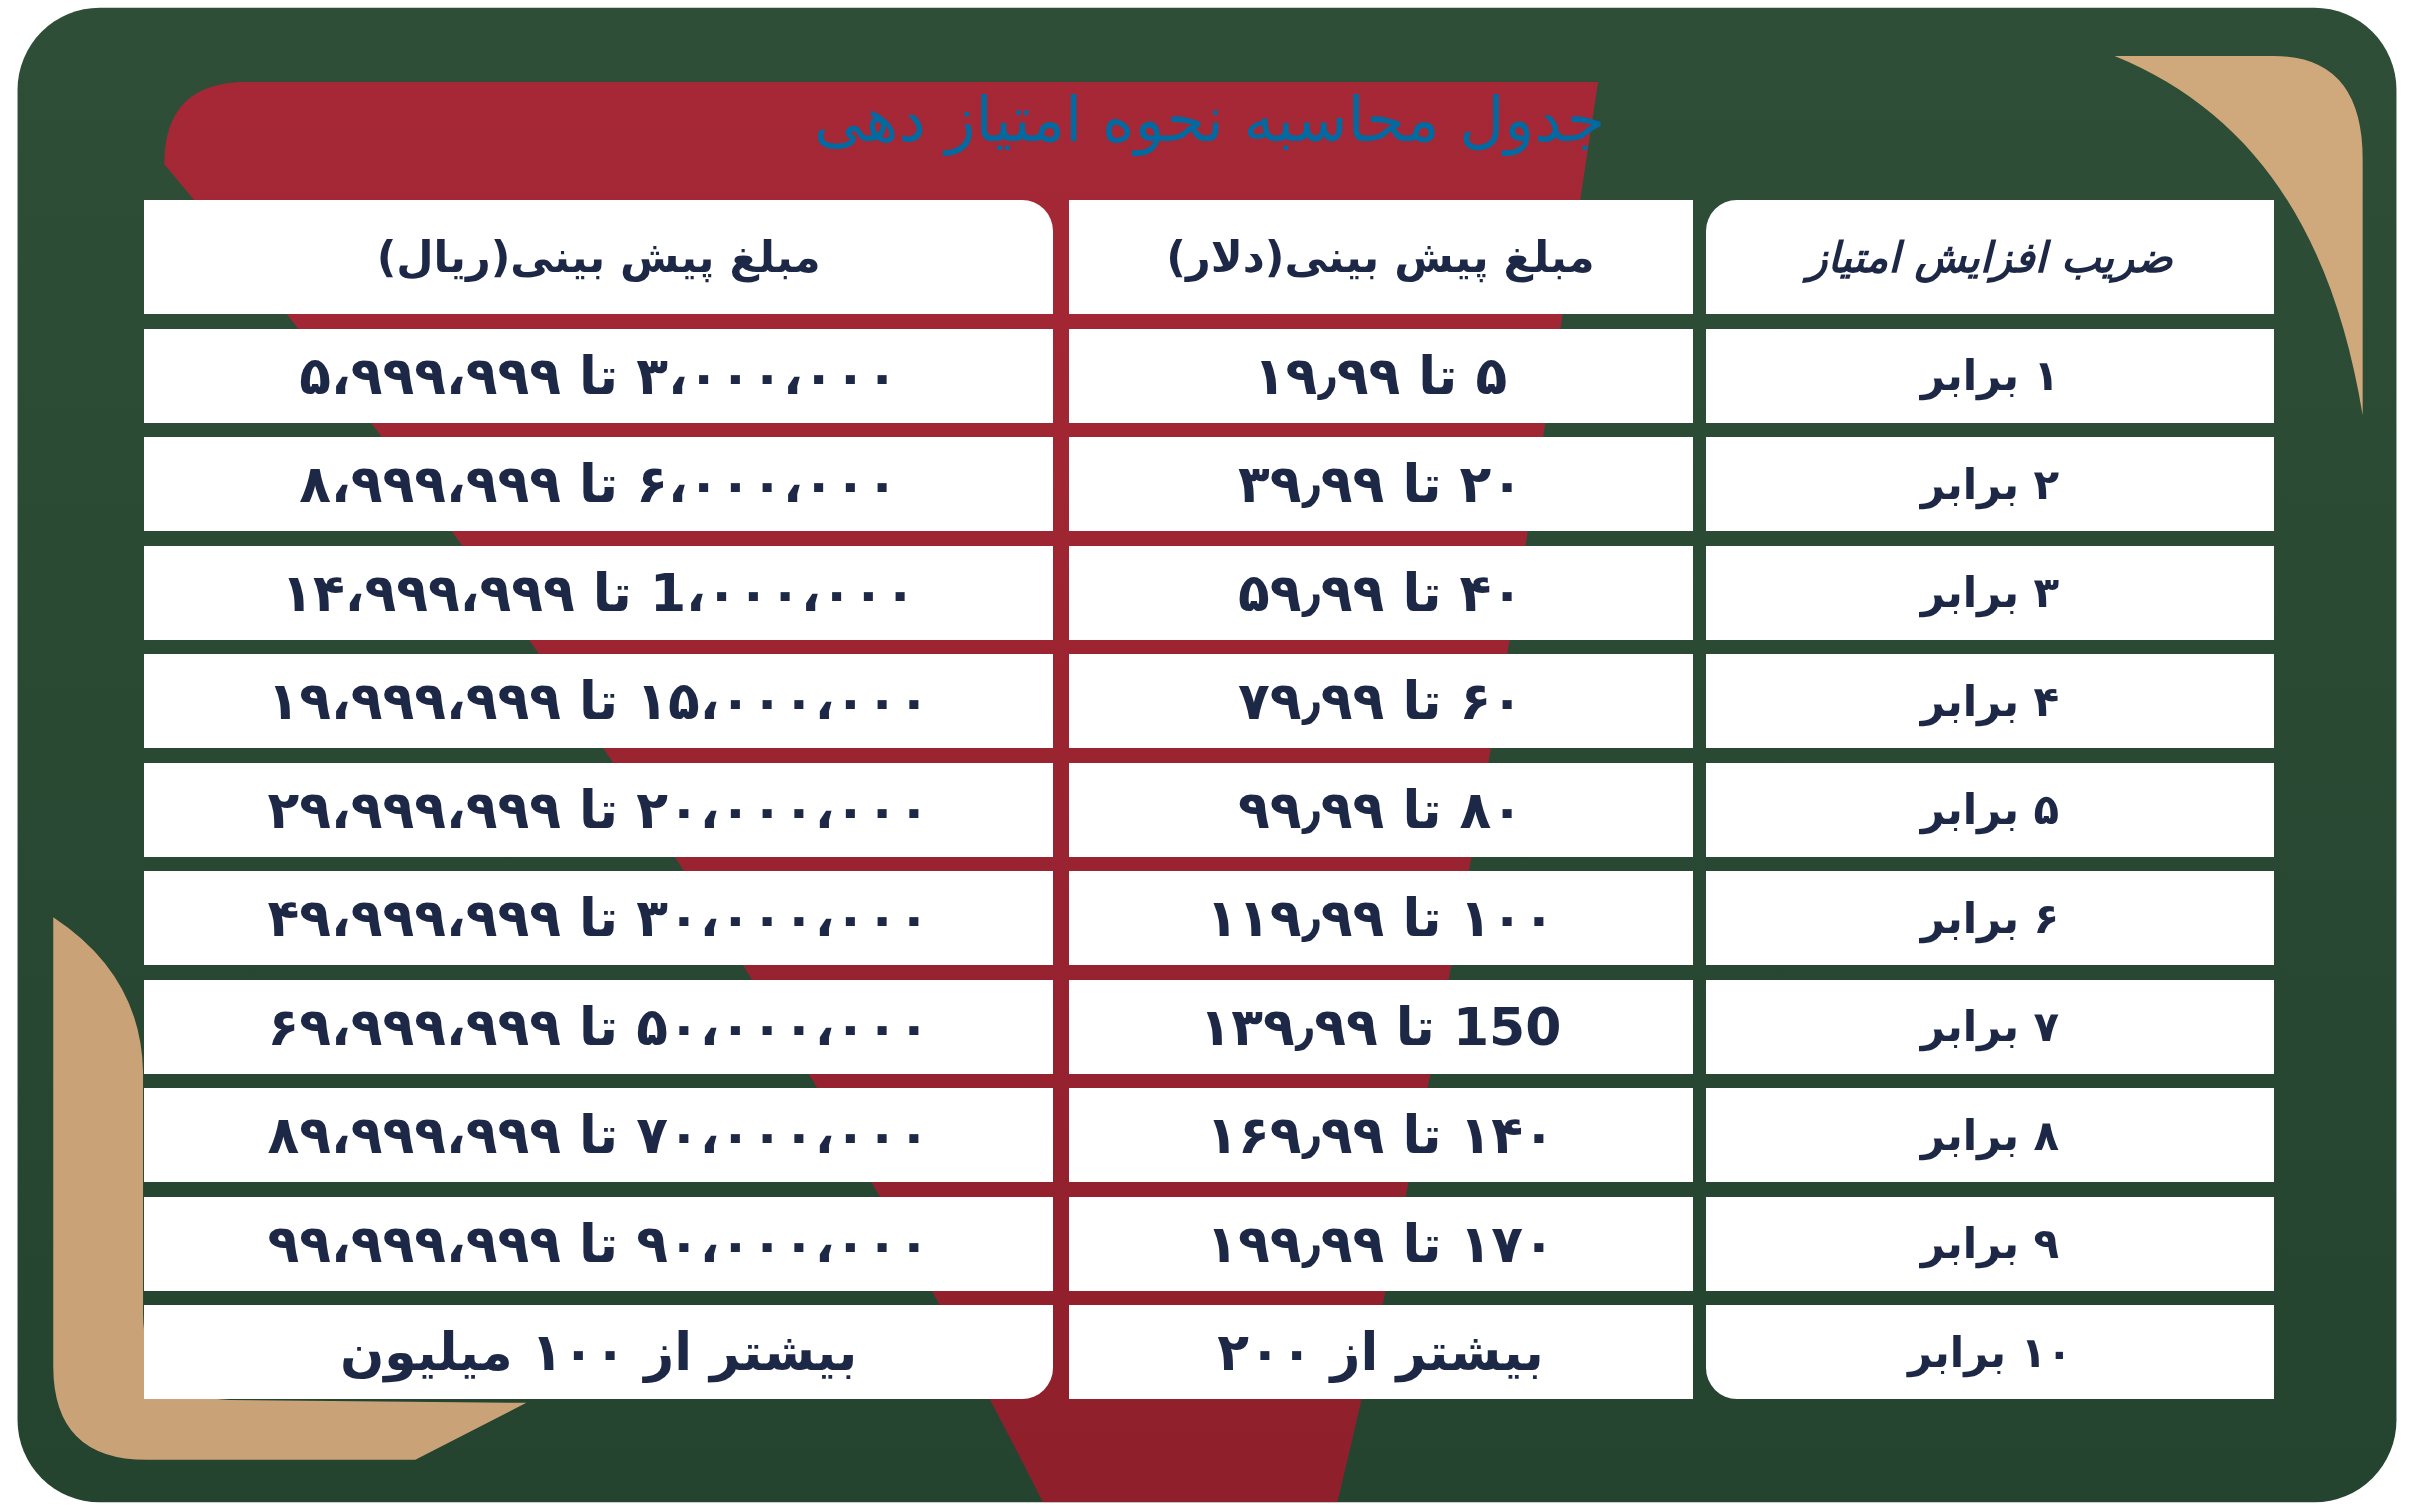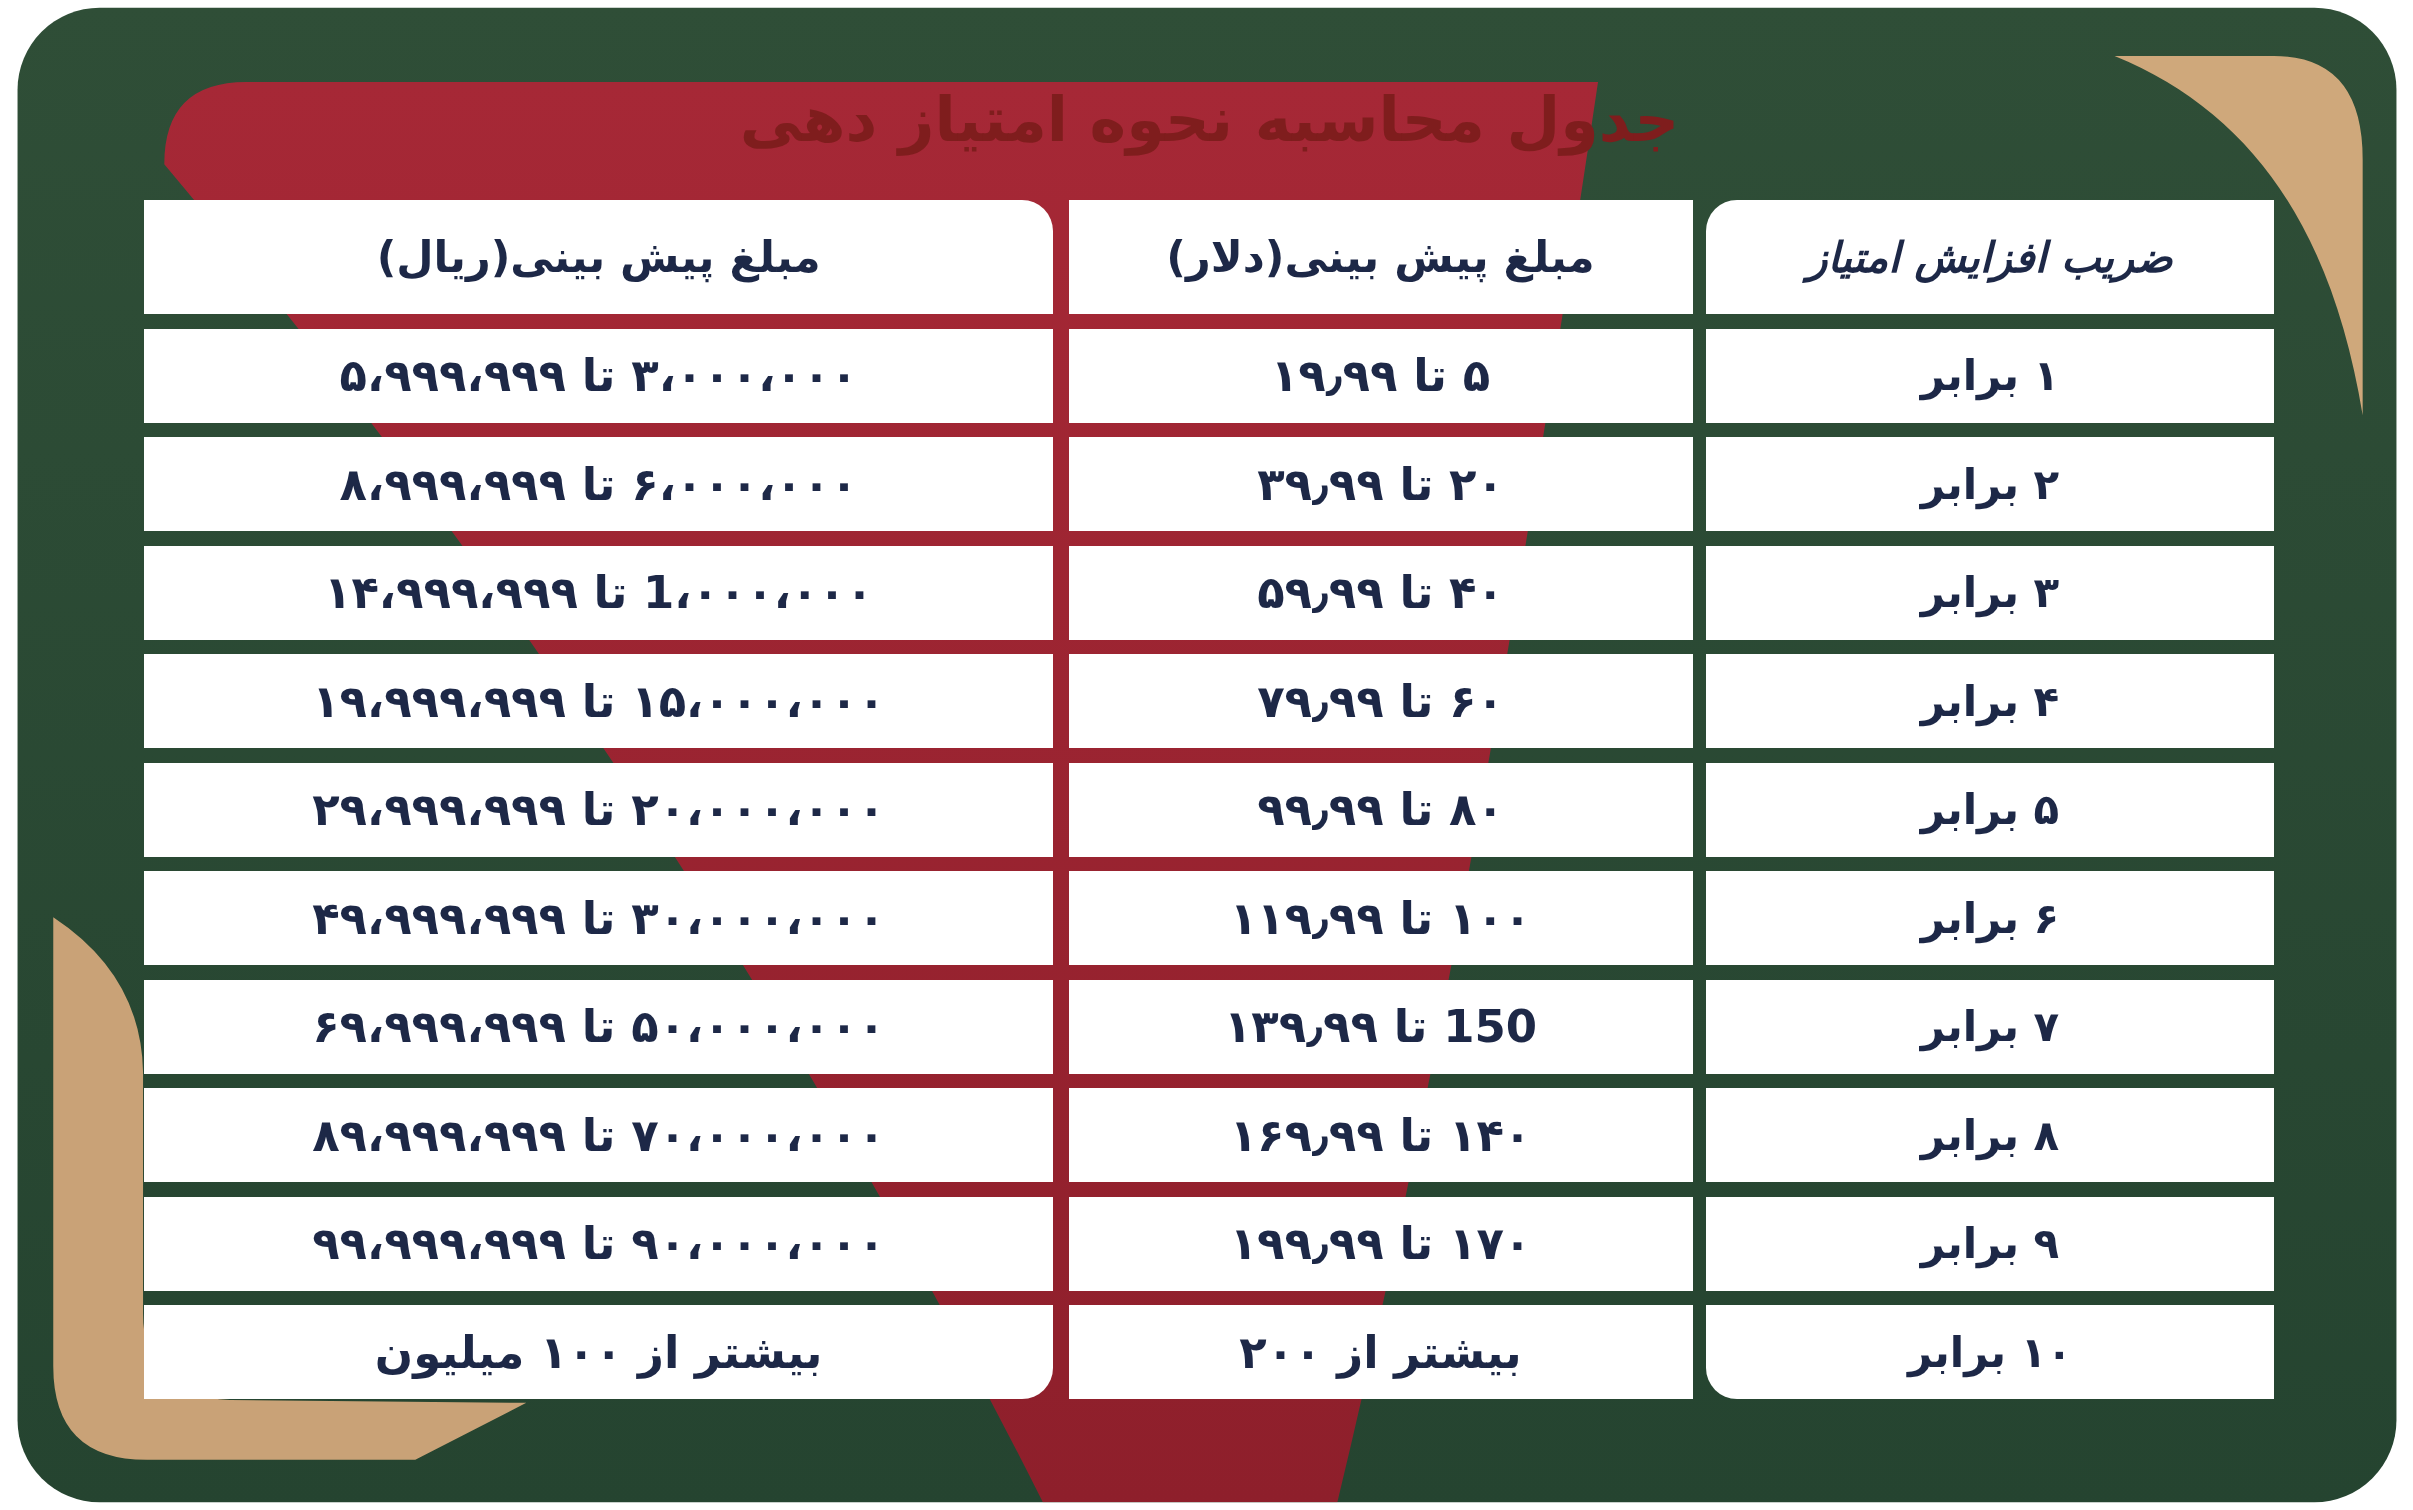--- a/index.html
+++ b/index.html
@@ -2,33 +2,33 @@
 <html lang="fa"><head>
 <meta charset="utf-8">
 <style>
   html,body { margin:0; padding:0; background:#ffffff; }
   body { width:2414px; height:1510px; font-family:"DejaVu Sans", sans-serif; }
   .canvas { position:relative; width:2414px; height:1510px; overflow:hidden; }
   svg.bg { position:absolute; left:0; top:0; width:2414px; height:1510px; }
   .title {
     position:absolute; left:145px; top:83px; width:2129px;
     text-align:center; direction:rtl;
-    font-size:62px; font-weight:bold; color:#7f1d1d;
+    font-size:62px; font-weight:normal; color:#0369a1;
     letter-spacing:0px; white-space:nowrap;
   }
   .grid {
     position:absolute; left:145px; top:200px; width:2129px; height:1195px;
     display:grid;
     grid-template-columns:568px 13.5px 624px 15.4px 909px;
     grid-template-rows:114px repeat(10, 14.5px 94px);
   }
   .cell {
     background:#ffffff; color:#1d2847;
     display:flex; align-items:center; justify-content:center;
-    direction:rtl; font-weight:bold; font-size:45px; white-space:nowrap;
+    direction:rtl; font-weight:bold; font-size:52px; white-space:nowrap;
   }
   .hdr { font-size:43px; }
   .c-mult  { grid-column:1; font-size:42px; }
   .c-dollar{ grid-column:3; }
   .c-rial  { grid-column:5; }
   .tl { border-top-left-radius:31px;font-style:italic; }
   .tr { border-top-right-radius:31px; }
   .bl { border-bottom-left-radius:31px; }
   .br { border-bottom-right-radius:31px; }
 </style>

